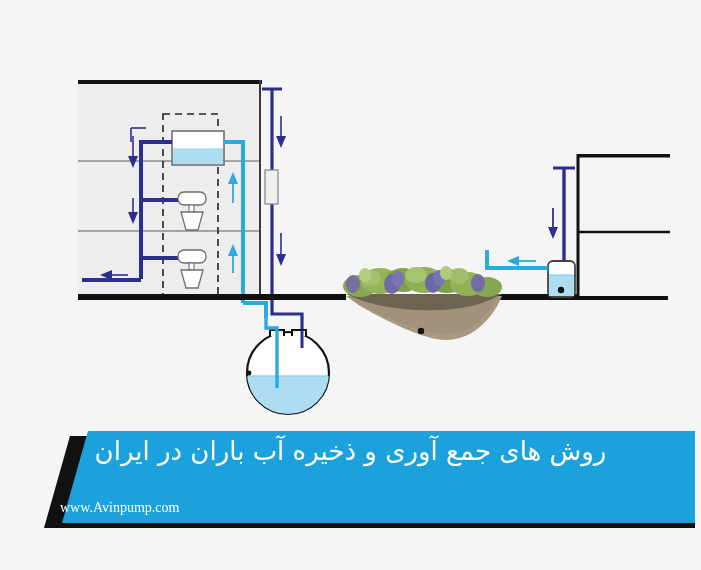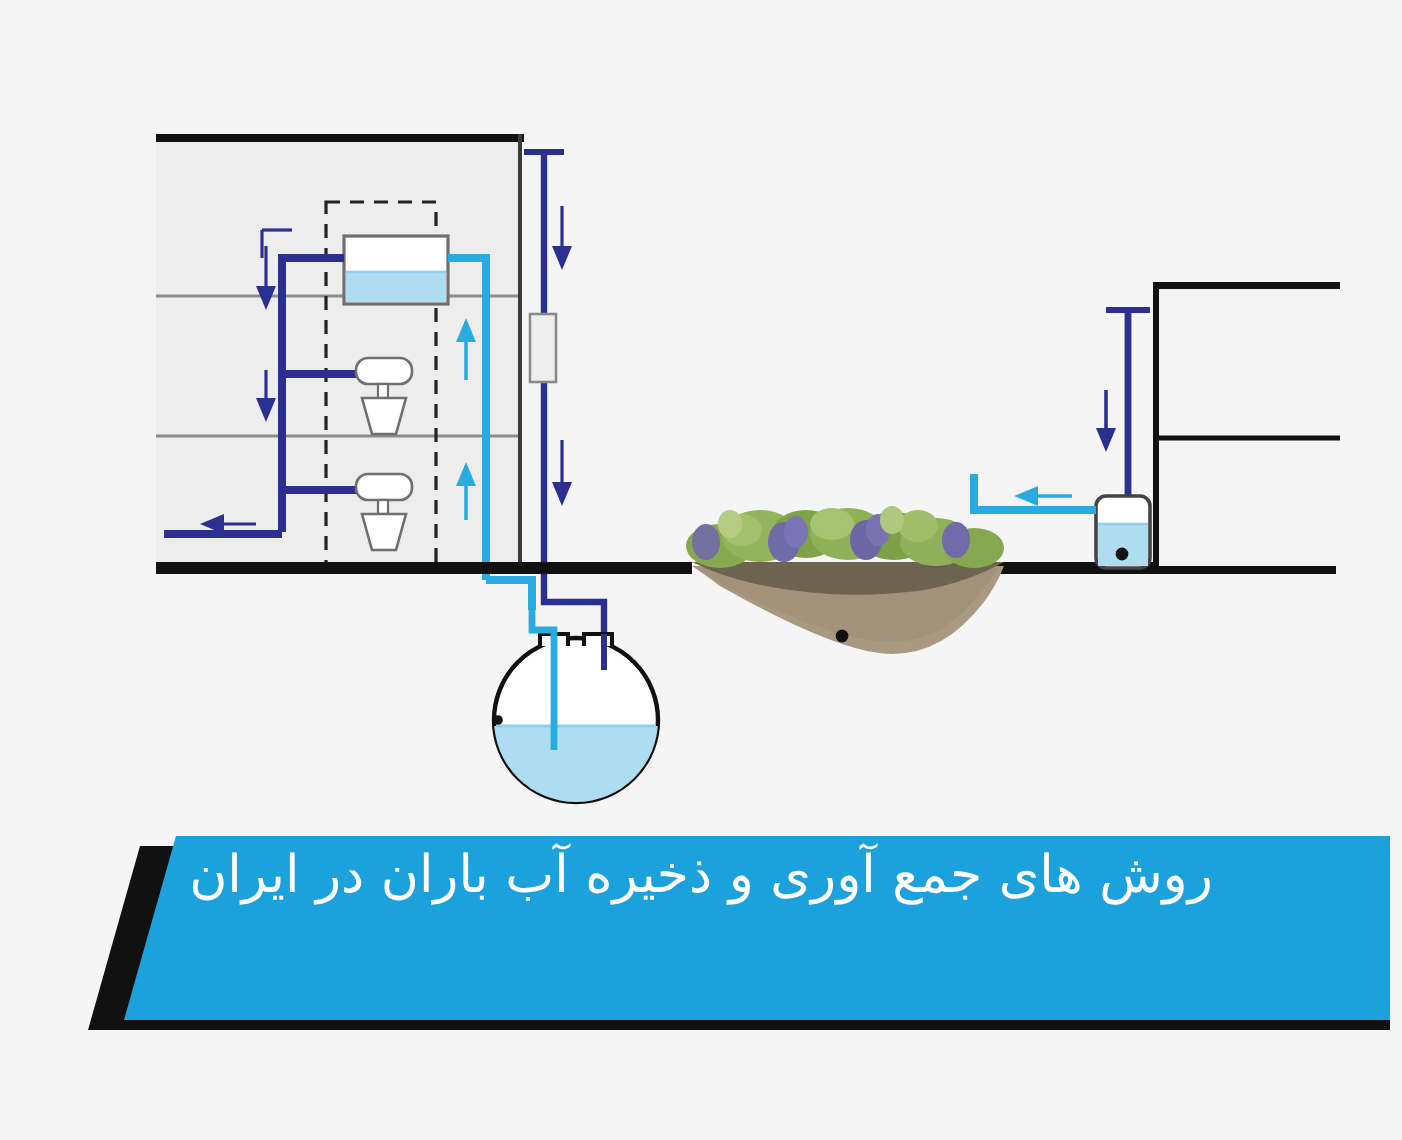--- a/index.html
+++ b/index.html
@@ -3,21 +3,21 @@
 <meta charset="utf-8">
 <style>
   html,body{margin:0;padding:0;}
   body{
     width:701px;height:570px;
     background:#f5f5f5;
     font-family:"Liberation Sans", sans-serif;
     overflow:hidden;
     position:relative;
   }
-  #stage{position:absolute;left:0;top:5px;width:701px;height:494px;}
+  #stage{position:absolute;left:0;top:18px;width:701px;height:494px;}
   svg{display:block;}
   .banner-text{
     position:absolute;
     left:0;top:418px;width:701px;
     text-align:center;
     color:#ffffff;
     font-size:26px;
     font-family:"DejaVu Sans", sans-serif;
     direction:rtl;
     white-space:nowrap;
@@ -214,13 +214,14 @@
       </g>
     </g>
 
     <g>
       <polygon points="44,510 70,418 695,418 695,510" fill="#111111"></polygon>
       <polygon points="62,505 88,413 695,413 695,505" fill="#1BA2DD"></polygon>
     </g>
   </svg>
 
   <div class="banner-text">روش های جمع آوری و ذخیره آب باران در ایران</div>
+  <div class="banner-url">www.Avinpump.com</div>
 </div>
 
 </body></html>

